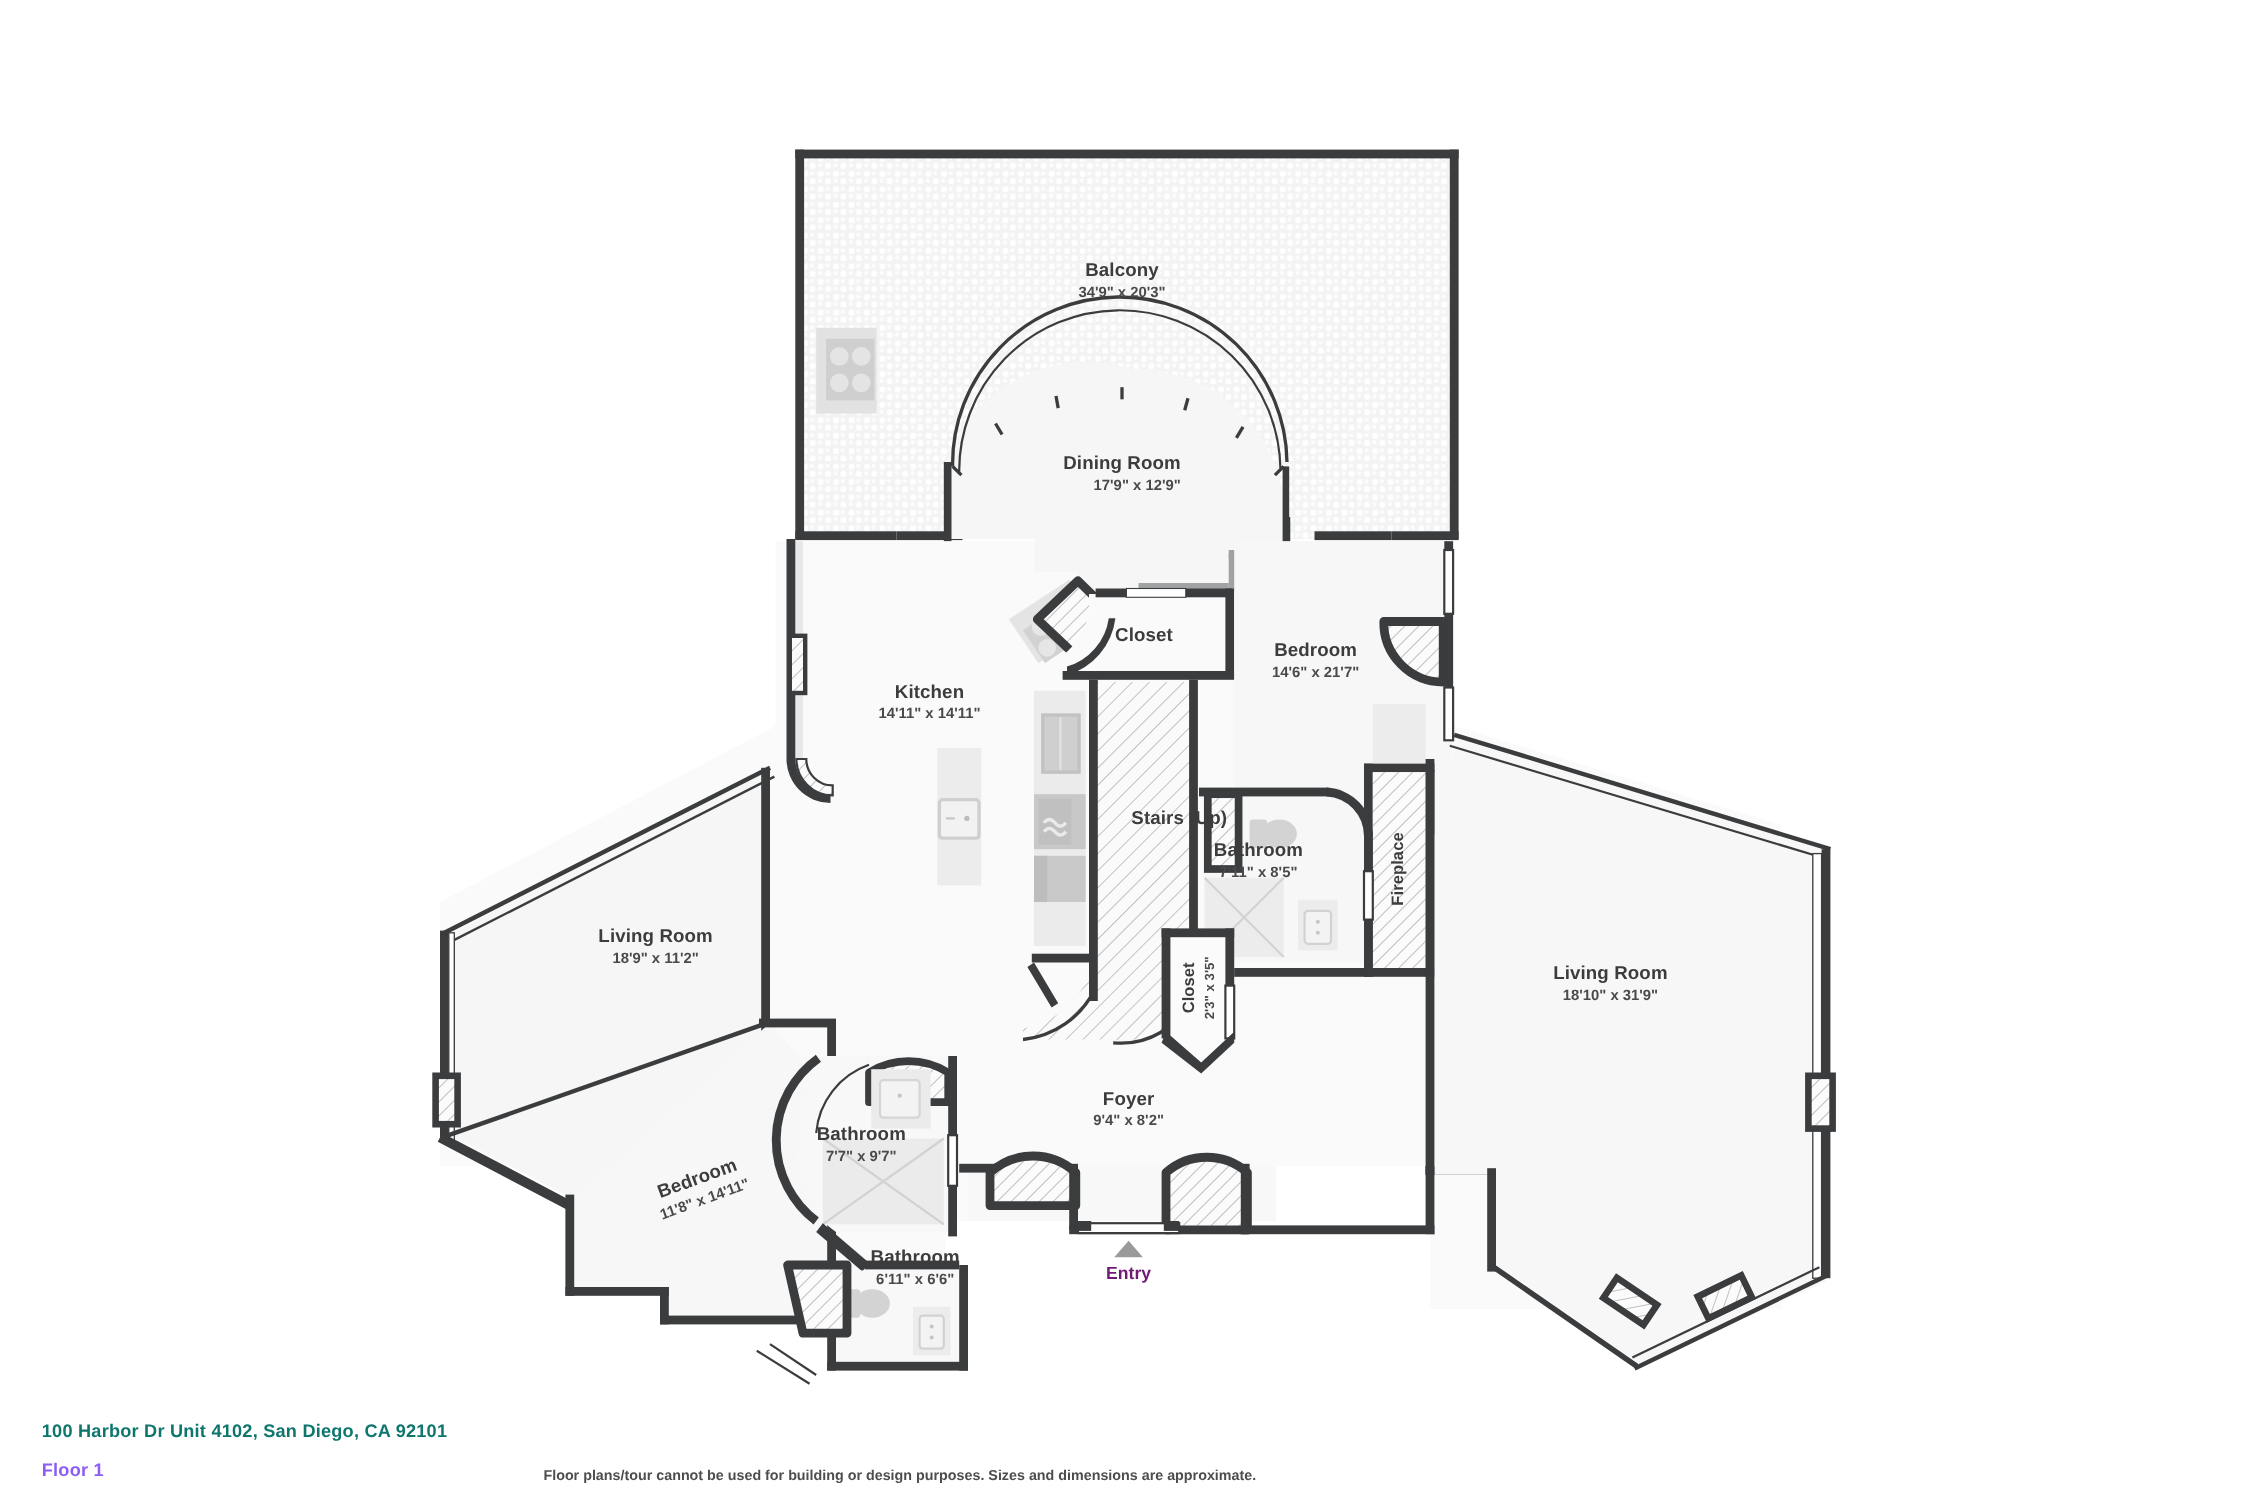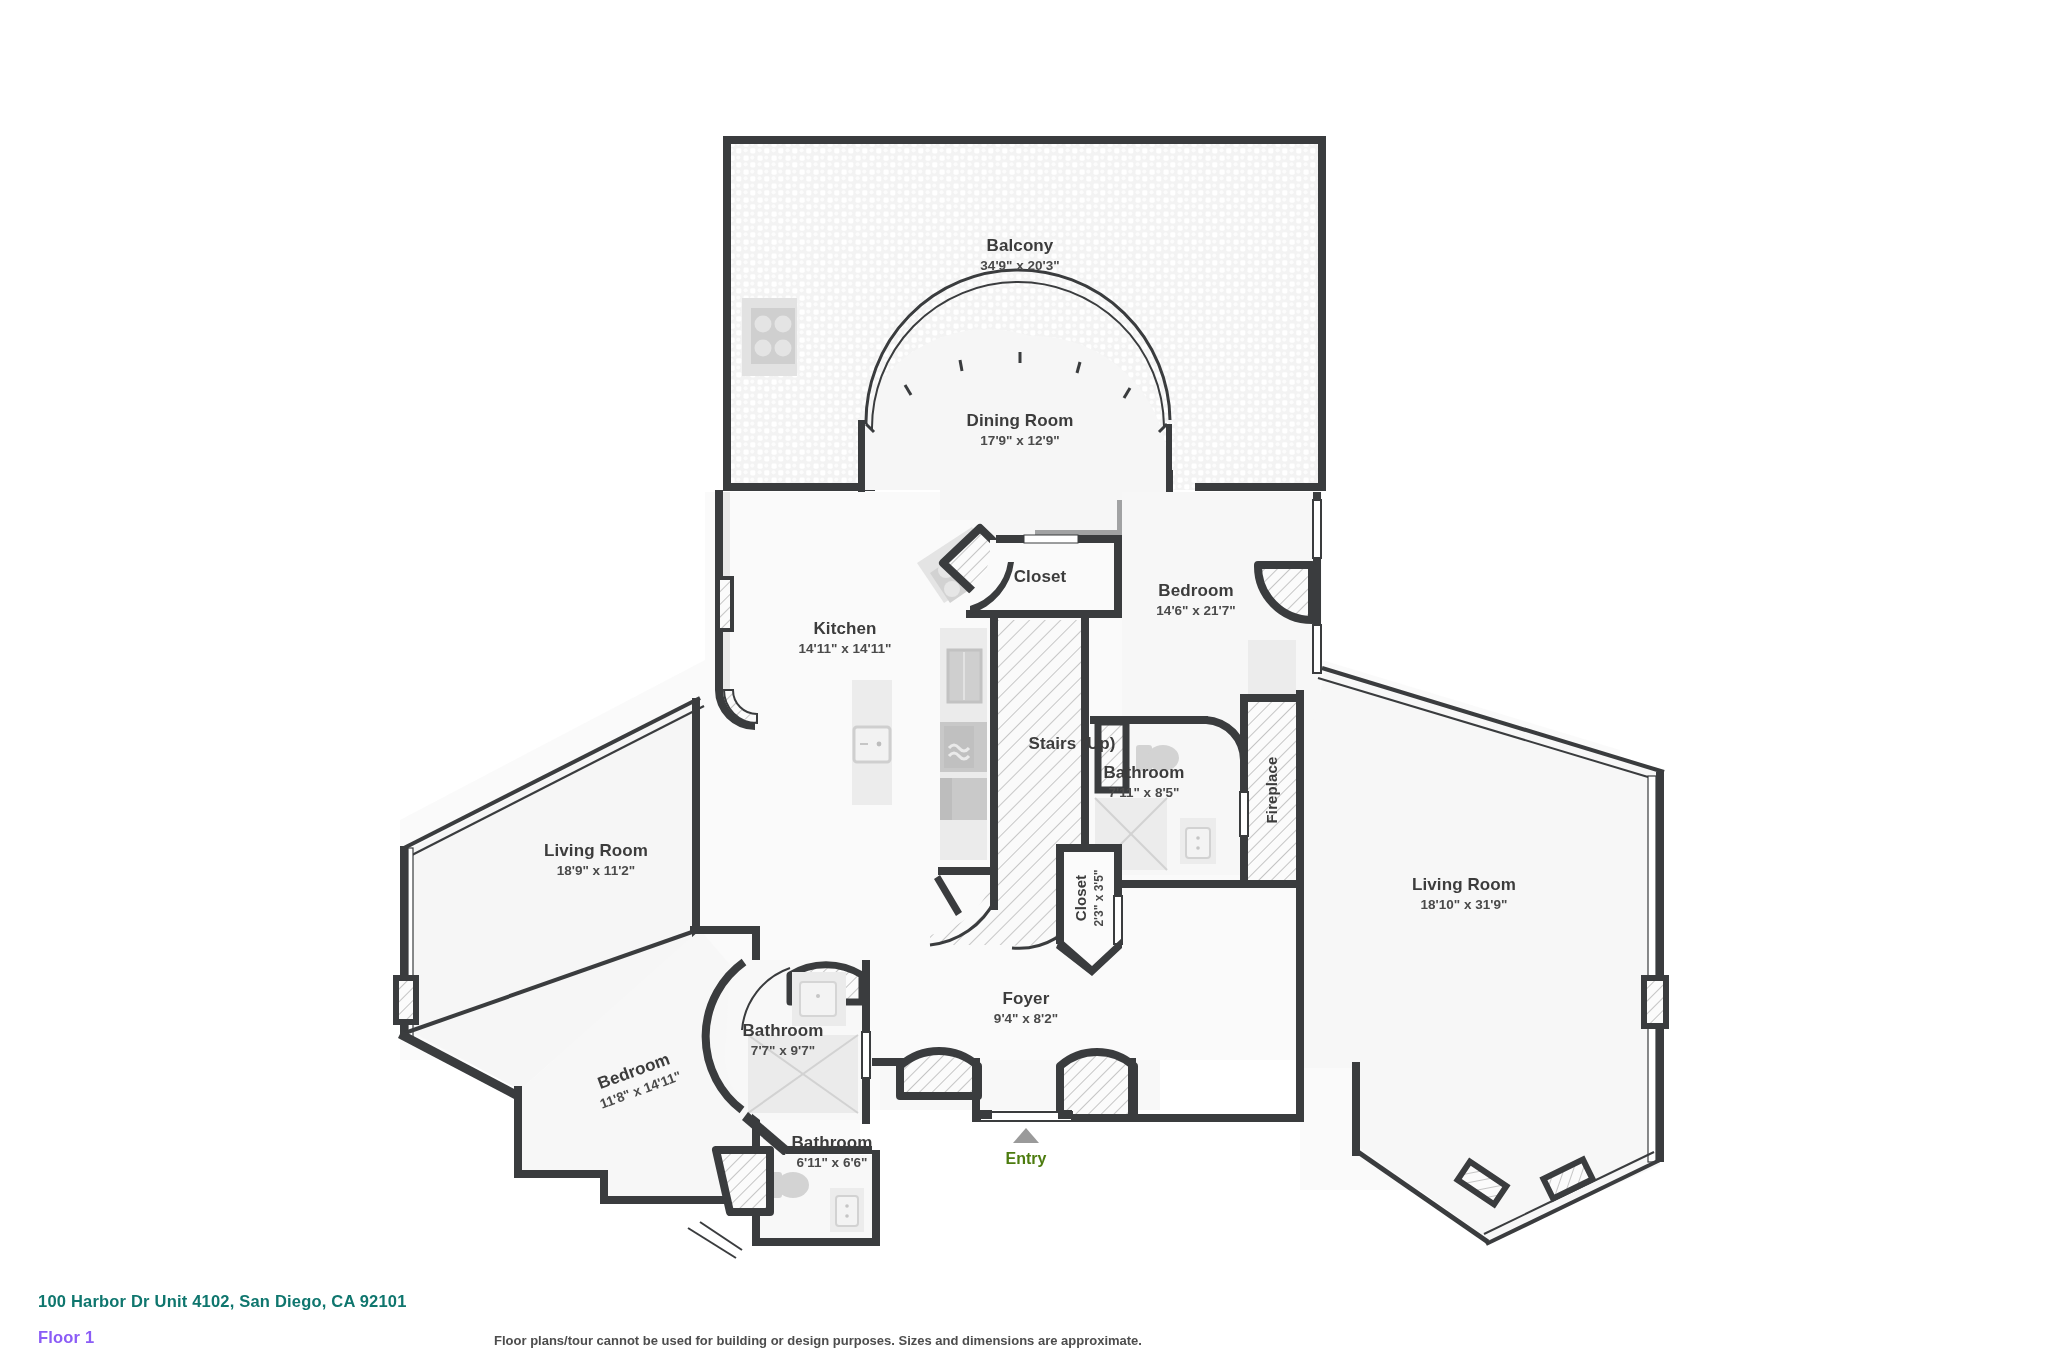--- a/index.html
+++ b/index.html
@@ -18,21 +18,21 @@
   .room-label .rname{
     font-size:17px;font-weight:700;color:#3c3c3c;letter-spacing:.1px;line-height:1.25;
   }
   .room-label .rdim{
     font-size:13.5px;font-weight:700;color:#4a4a4a;line-height:1.3;margin-top:1px;
   }
   .room-label.small .rname{font-size:15px;}
   .room-label.small .rdim{font-size:12px;}
 
   .entry-label{
-    position:absolute;text-align:center;font-size:16px;font-weight:700;color:#4d7c0f;
+    position:absolute;text-align:center;font-size:16px;font-weight:700;color:#701a75;
   }
   .entry-arrow{
     position:absolute;width:0;height:0;
     border-left:13px solid transparent;border-right:13px solid transparent;
     border-bottom:15px solid #9a9a9a;
   }
 
   #footer-address{
     position:absolute;left:38px;top:1292px;
     font-size:16.5px;font-weight:700;color:#0f766e;letter-spacing:.2px;
@@ -398,21 +398,21 @@
     <rect x="1304" y="688" width="8" height="0" fill="#3a3c3e"></rect>
   </g>
 
 </svg>
 
 <div class="room-label" style="left:1020px;top:255px;transform:translate(-50%,-50%);">
   <div class="rname">Balcony</div>
   <div class="rdim">34'9" x 20'3"</div>
 </div>
 
-<div class="room-label" style="left:1020px;top:430px;transform:translate(-50%,-50%);">
+<div class="room-label" style="left:1020px;top:430px;transform:translate(-50%,-50%);text-align:right;">
   <div class="rname">Dining Room</div>
   <div class="rdim">17'9" x 12'9"</div>
 </div>
 
 <div class="room-label" style="left:845px;top:638px;transform:translate(-50%,-50%);">
   <div class="rname">Kitchen</div>
   <div class="rdim">14'11" x 14'11"</div>
 </div>
 
 <div class="room-label" style="left:1040px;top:577px;transform:translate(-50%,-50%);">

